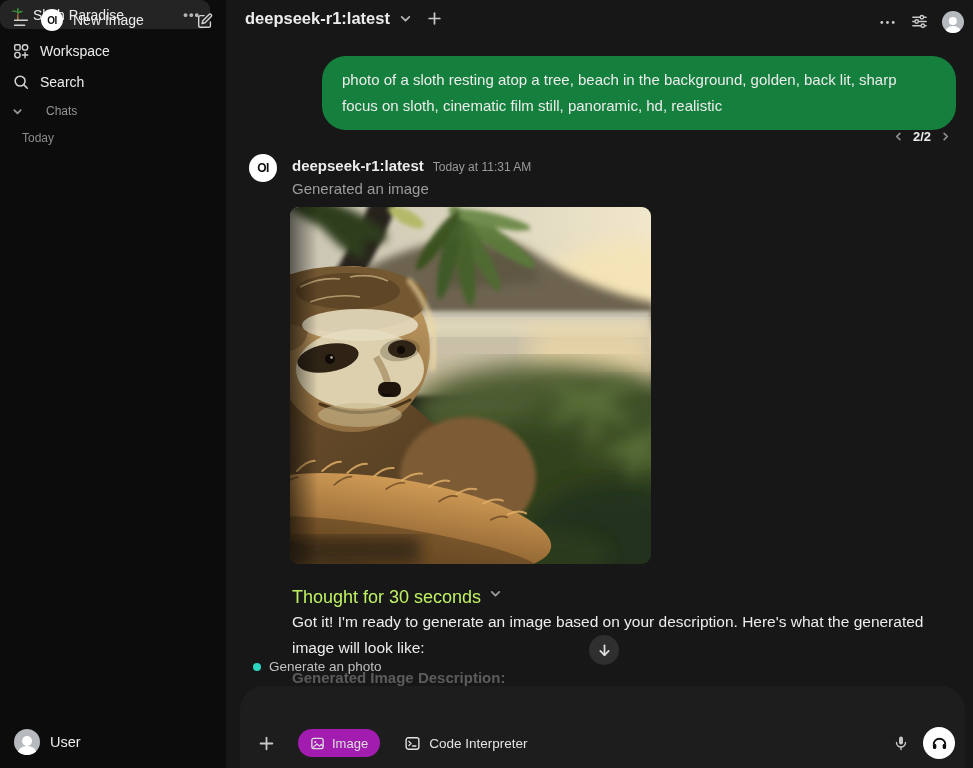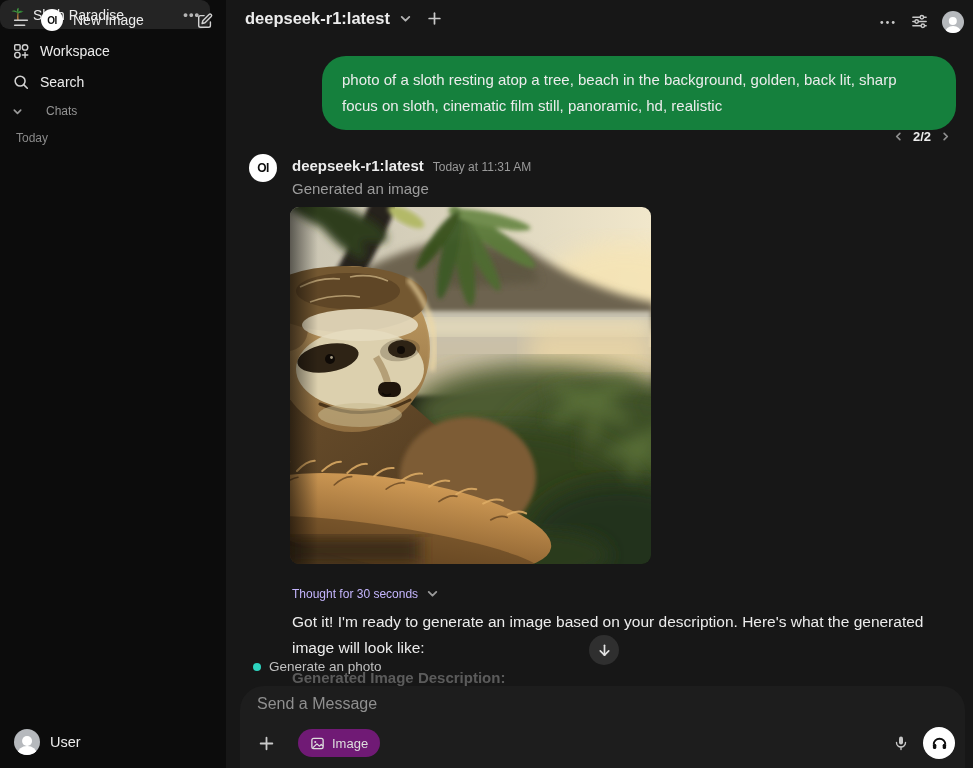--- a/index.html
+++ b/index.html
@@ -38,36 +38,36 @@
   #pagination { top:122px; left:893px; display:flex; align-items:center; gap:9px; color:#9a9a9a;margin-top:7px; }
   #pagination .count { font-size:13px; font-weight:700; color:#ececec; }
 
   #asst-avatar { left:249px; top:154px; width:28px; height:28px; }
   #asst-avatar .logo-circle { width:28px; height:28px; font-size:12px; }
   #asst-name-row { left:292px; top:157px; display:flex; align-items:baseline; gap:9px; }
   #asst-name { font-size:15px; font-weight:700; color:#ececec; }
   #asst-time { font-size:12px; color:#9a9a9a; }
   #img-caption { left:292px; top:180px; font-size:15px; color:#9c9c9c; }
   #gen-image { left:290px; top:207px; width:361px; height:357px; border-radius:9px; overflow:hidden; cursor:pointer; background:#0a0a0a; }
-  #thought-row { left:292px; top:587px; display:flex; align-items:flex-start; gap:8px; color:#c4b5fd; font-size:12px; cursor:pointer; }
+  #thought-row { left:292px; top:587px; display:flex; align-items:flex-start; gap:8px; color:#bef264; font-size:18px; cursor:pointer; }
   #asst-body { left:292px; top:609px; width:636px; font-size:15.5px; line-height:25.5px; color:#ececec; }
   #status-row { left:253px; top:659px; display:flex; align-items:center; gap:8px; }
   #status-dot { width:8px; height:8px; border-radius:50%; }
   #status-label { font-size:13.5px; color:#c0c0c0; }
   #clipped-heading { left:292px; top:669px; font-size:15px; font-weight:700; color:rgba(185,185,185,0.42); z-index:1; }
   #scroll-btn { left:589px; top:635px; width:30px; height:30px; border-radius:50%; background:#2f2f2f;
     display:flex; align-items:center; justify-content:center; z-index:6; cursor:pointer; color:#e3e3e3; }
 
   
   #composer { left:240px; top:686px; width:725px; height:82px; background:#1d1d1d;
     border-radius:24px 24px 0 0; z-index:5; }
   #composer-input { position:absolute; left:17px; top:9px; right:17px; font-size:16px; color:#8f8f8f; cursor:text; }
   #composer-toolbar { position:absolute; left:12px; right:10px; top:40px; height:34px; display:flex; align-items:center; }
   #plus-btn { width:28px; height:28px; display:flex; align-items:center; justify-content:center; color:#c9c9c9; cursor:pointer; }
-  #image-tool { margin-left:18px; height:28px; border-radius:14px; background:#701a75; display:flex; align-items:center;
+  #image-tool { margin-left:18px; height:28px; border-radius:14px; background:#a21caf; display:flex; align-items:center;
     gap:7px; padding:0 12px; cursor:pointer; color:#dedede; font-size:13px; font-weight:500; }
   #code-tool { margin-left:18px; height:28px; display:flex; align-items:center; gap:8px; padding:0 6px; cursor:pointer;
     color:#e3e3e3; font-size:13.5px; font-weight:500; }
   #toolbar-spacer { flex:1 1 auto; }
   #mic-btn { width:26px; height:26px; display:flex; align-items:center; justify-content:center; color:#c7c7c7; cursor:pointer; }
   #call-btn { margin-left:9px; width:32px; height:32px; border-radius:50%; background:#ffffff; color:#0d0d0d;
     display:flex; align-items:center; justify-content:center; cursor:pointer; }
 
   #help-badge { left:958px; top:752px; width:19px; height:19px; border-radius:50%; background:#313131;
     color:#b0b0b0; font-size:11px; display:flex; align-items:center; justify-content:center; z-index:8; cursor:pointer; }
@@ -114,21 +114,21 @@
     <span>Search</span>
   </div>
 
   <div class="sb-row muted-small" style="left:12px; top:104px; gap:23px;">
     <svg width="11" height="11" viewBox="0 0 12 12" fill="none" stroke="#9a9a9a" stroke-width="1.8" stroke-linecap="round" stroke-linejoin="round">
       <polyline points="2.5,4.5 6,8 9.5,4.5"></polyline>
     </svg>
     <span>Chats</span>
   </div>
 
-  <div class="abs muted-small" style="left:16px; top:131px; color:#8a8a8a;">Today</div>
+  <div class="abs muted-small" style="left:22px; top:131px; color:#8a8a8a;">Today</div>
 
   <div id="chat-item">
     <svg width="15" height="15" viewBox="0 0 16 16">
       <path d="M8 6 C7.4 9 7.2 12 7.6 15 L9.4 15 C9 12 9 9 9 6 Z" fill="#a9743c"></path>
       <path d="M8.2 5.5 C6 3.5 3.5 3.2 1.5 4.6 C4 4.8 6 5.4 8 6.4 Z" fill="#3f9b3f"></path>
       <path d="M8 5.8 C10 3.6 12.6 3.3 14.6 4.8 C12 4.9 10 5.5 8.2 6.5 Z" fill="#2f8a34"></path>
       <path d="M8.1 5.9 C7 3.6 7.3 1.8 9 .8 C9.3 2.6 9 4.3 8.6 6 Z" fill="#46a946"></path>
       <path d="M8.1 6 C9.6 4.6 11.4 4.4 13 5.6 C11.2 5.8 9.6 6.2 8.3 6.8 Z" fill="#3f9b3f"></path>
     </svg>
     <span class="title">Sloth Paradise</span>
@@ -367,39 +367,46 @@
 </div>
 
 <div id="scroll-btn" class="abs">
   <svg width="15" height="15" viewBox="0 0 16 16" fill="none" stroke="currentColor" stroke-width="1.8" stroke-linecap="round" stroke-linejoin="round">
     <line x1="8" y1="2.5" x2="8" y2="13"></line>
       <polyline points="3.5,8.5 8,13 12.5,8.5"></polyline>
   </svg>
 </div>
 
 <div id="composer" class="abs">
-  <div id="composer-input">Send a Message</div>
   <div id="composer-toolbar">
 
     <div id="plus-btn">
       <svg width="17" height="17" viewBox="0 0 16 16" fill="none" stroke="currentColor" stroke-width="1.7" stroke-linecap="round">
         <line x1="8" y1="2.5" x2="8" y2="13.5"></line>
           <line x1="2.5" y1="8" x2="13.5" y2="8"></line>
       </svg>
     </div>
 
     <div id="image-tool">
       <svg width="15" height="15" viewBox="0 0 16 16" fill="none" stroke="currentColor" stroke-width="1.4" stroke-linejoin="round">
         <rect x="2" y="2.6" width="12" height="10.8" rx="2"></rect>
         <circle cx="5.6" cy="6.4" r="1.1" fill="currentColor" stroke="none"></circle>
         <path d="M3.2 12.4 L7.4 8.4 L10 10.8 L12 9 L13.8 10.6"></path>
       </svg>
       <span>Image</span>
     </div>
 
+    <div id="code-tool">
+      <svg width="17" height="17" viewBox="0 0 16 16" fill="none" stroke="currentColor" stroke-width="1.3" stroke-linecap="round" stroke-linejoin="round">
+        <rect x="2" y="2.6" width="12" height="10.8" rx="2"></rect>
+        <polyline points="4.6,6 6.6,8 4.6,10"></polyline>
+          <line x1="8" y1="10.4" x2="11.2" y2="10.4"></line>
+      </svg>
+      <span>Code Interpreter</span>
+    </div>
 
     <div id="toolbar-spacer"></div>
 
     <div id="mic-btn">
       <svg width="16" height="16" viewBox="0 0 16 16" fill="currentColor">
         <rect x="6" y="1.5" width="4" height="8" rx="2"></rect>
         <path d="M3.5 7.5 a4.5 4.5 0 0 0 9 0" fill="none" stroke="currentColor" stroke-width="1.4" stroke-linecap="round"></path>
         <line x1="8" y1="12" x2="8" y2="14.5" stroke="currentColor" stroke-width="1.4" stroke-linecap="round"></line>
       </svg>
     </div>

